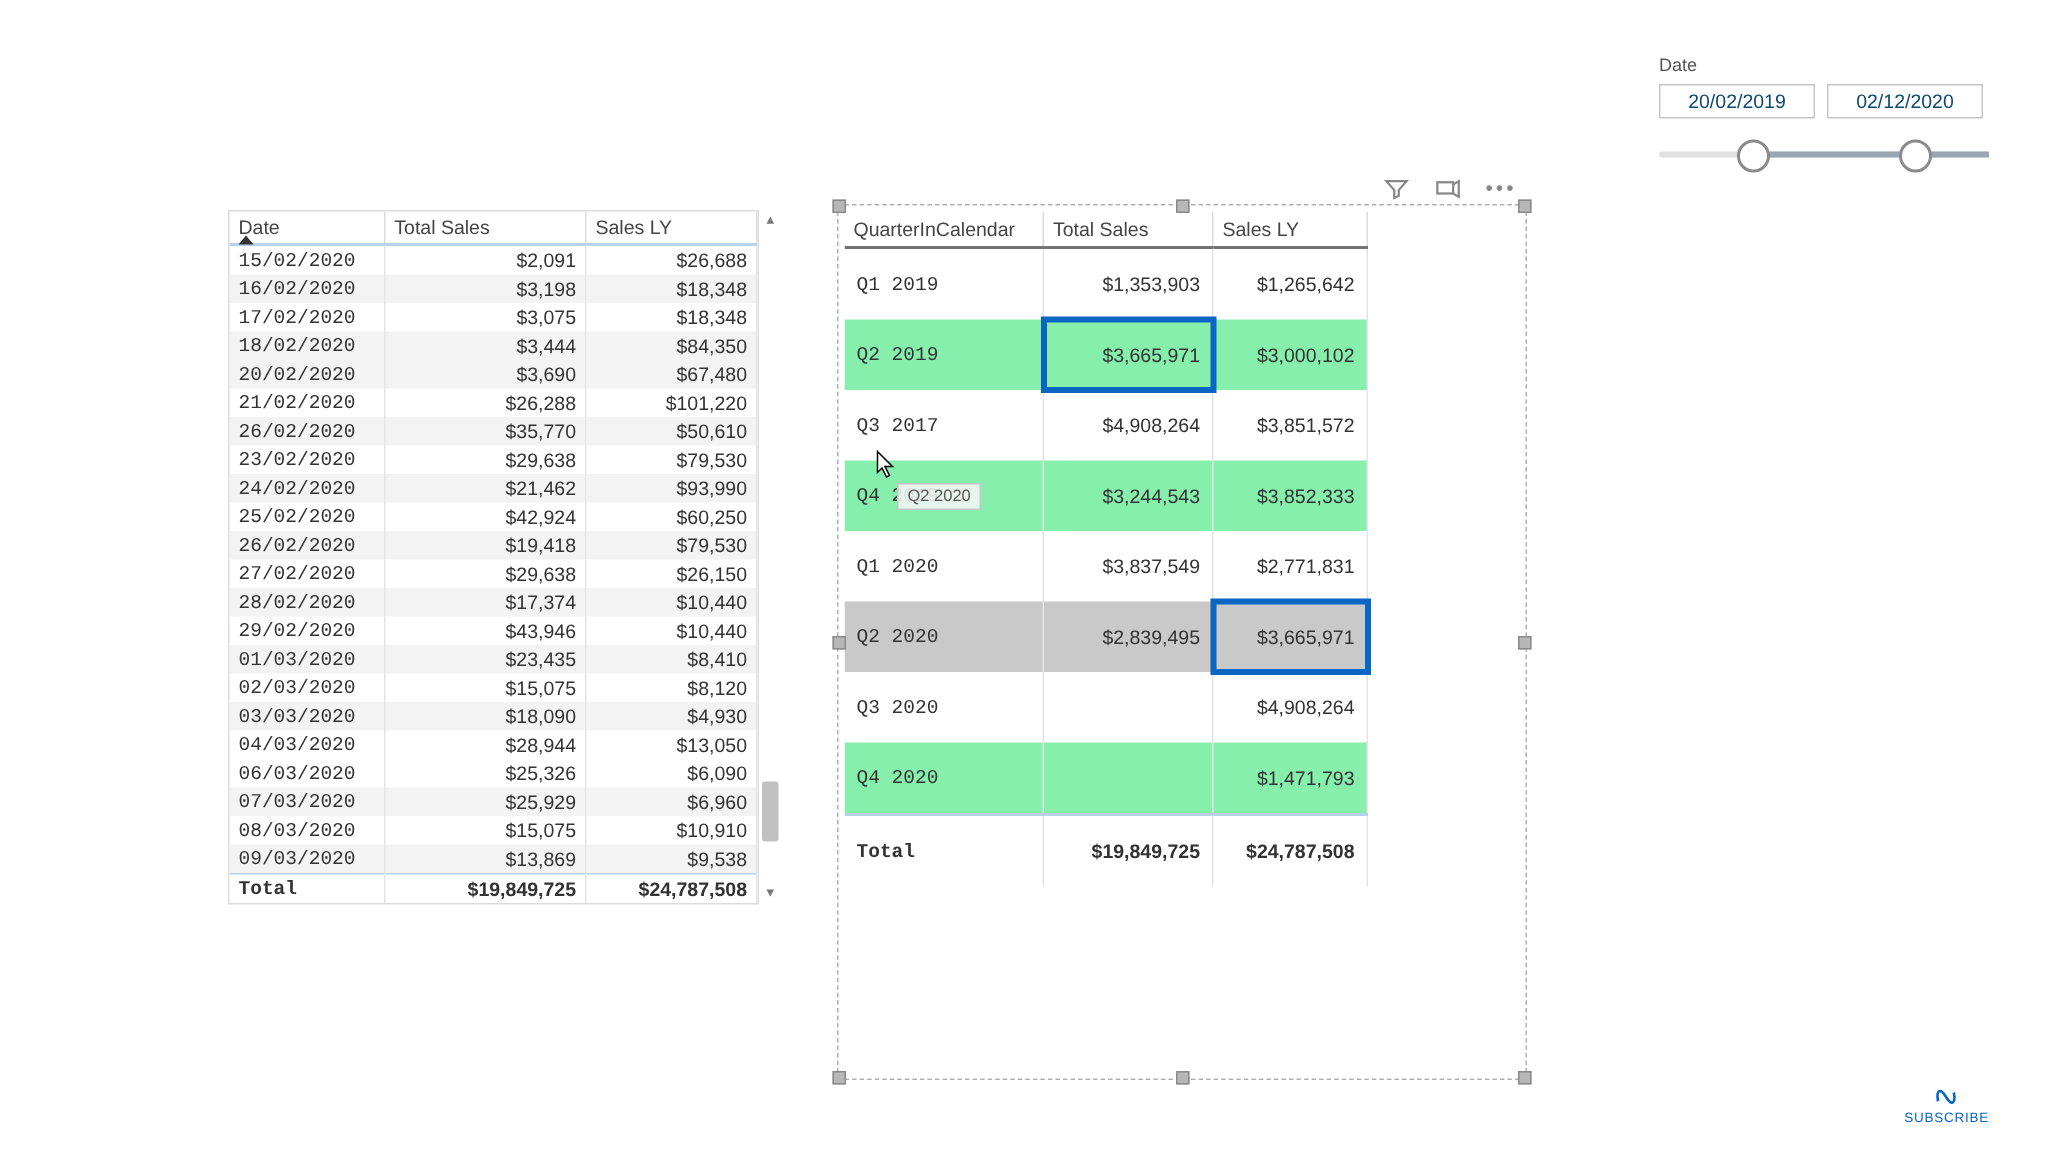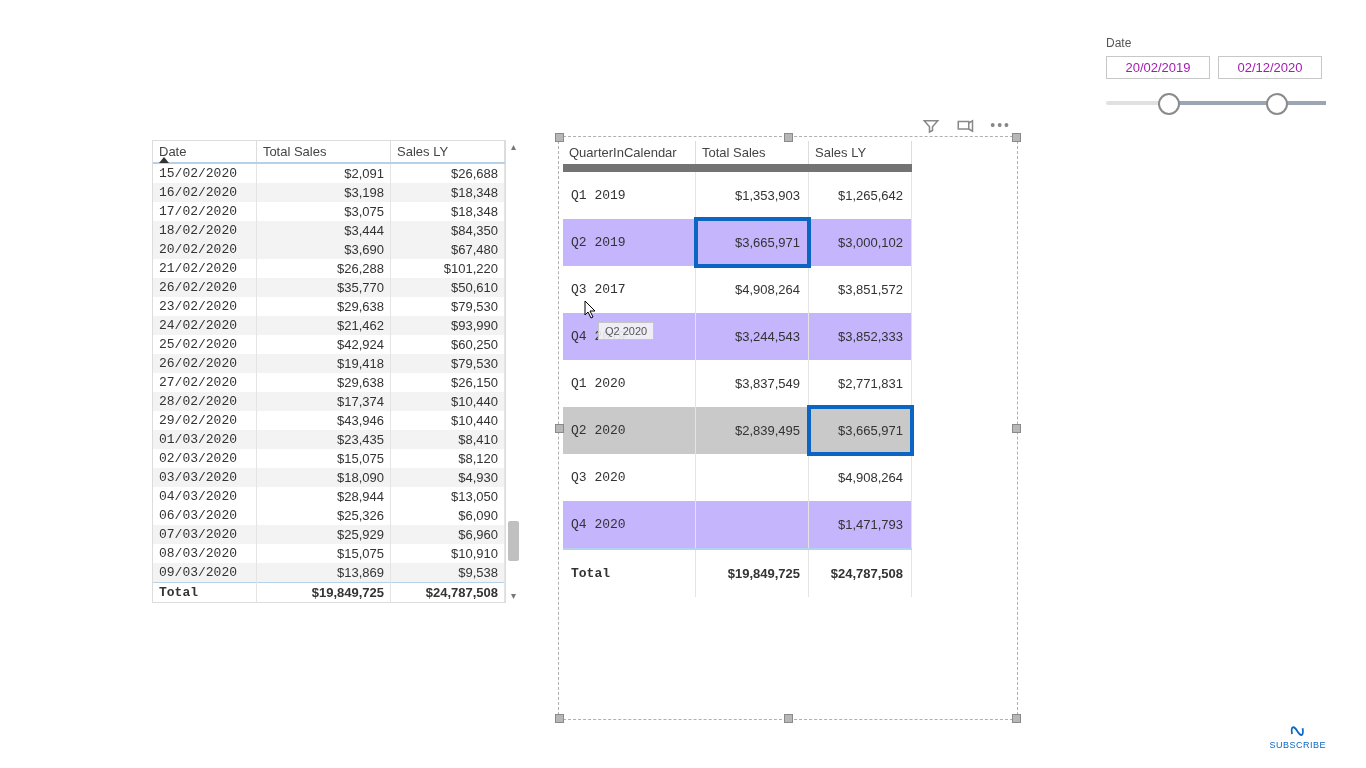--- a/index.html
+++ b/index.html
@@ -118,29 +118,29 @@
   }
   table.qgrid {
     border-collapse: collapse;
     font-size: 13px;
   }
   table.qgrid th {
     text-align: left;
     font-weight: 400;
     padding: 4px 6px;
     border-right: 1px solid #dcdcdc;
-    border-bottom: 8px solid #737373;
+    border-bottom: 2px solid #737373;
     color:#444;
   }
   table.qgrid td {
     padding: 16px 8px;
     border-right: 1px solid #e4e4e4;
     white-space: nowrap;
   }
-  table.qgrid tr.alt td { background: #c4b5fd; }
+  table.qgrid tr.alt td { background: #86efac; }
   table.qgrid tr.selected td { background: #c9c9c9; }
   table.qgrid tr.total td {
     border-top: 2px solid #b6d2ea;
     font-weight: 700;
     background:#fff;
   }
   .box-highlight {
     outline: 4px solid #0a66c2;
     outline-offset: -2px;
   }
@@ -177,21 +177,21 @@
   .slicer-title {
     font-size: 12px;
     color: #555;
     margin-bottom: 6px;
   }
   .slicer-boxes { display:flex; gap:8px; }
   .slicer-boxes .datebox {
     border: 1px solid #c7c7c7;
     padding: 3px 8px;
     font-size: 13px;
-    color: #a21caf;
+    color: #0c4a6e;
     background:#fff;
     width: 86px;
     text-align:center;
   }
   .slider-track {
     position: relative;
     margin-top: 22px;
     height: 4px;
     background: #e1e1e1;
     border-radius: 2px;

